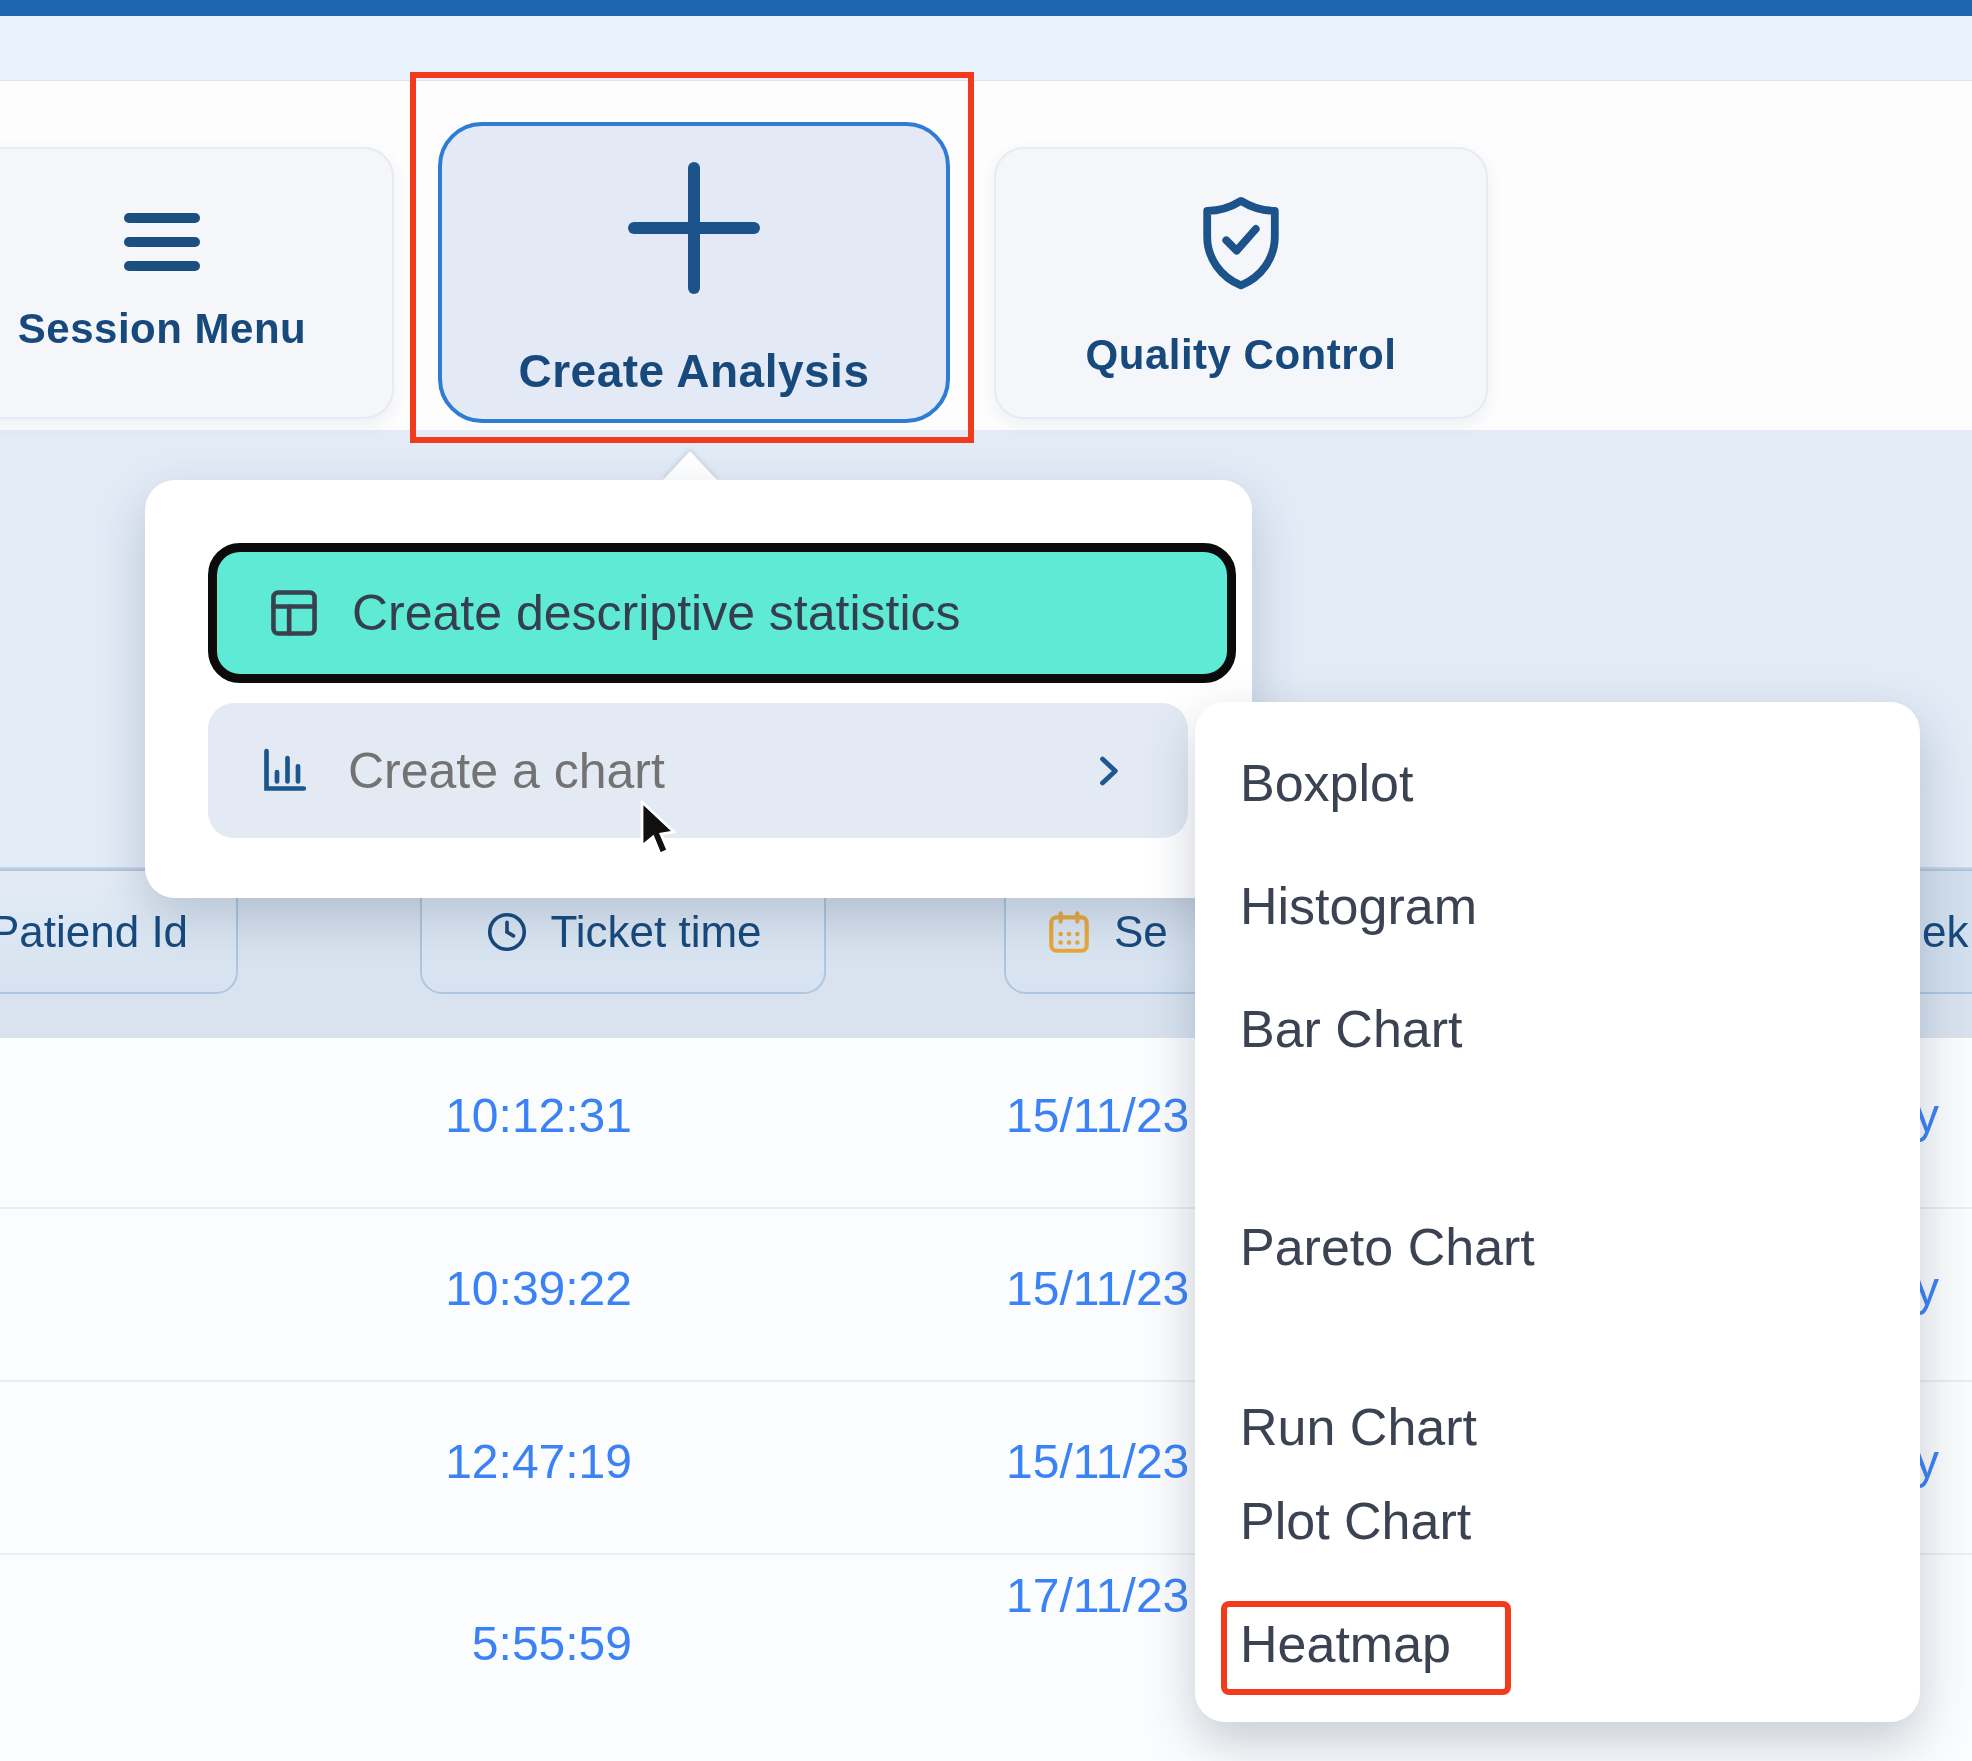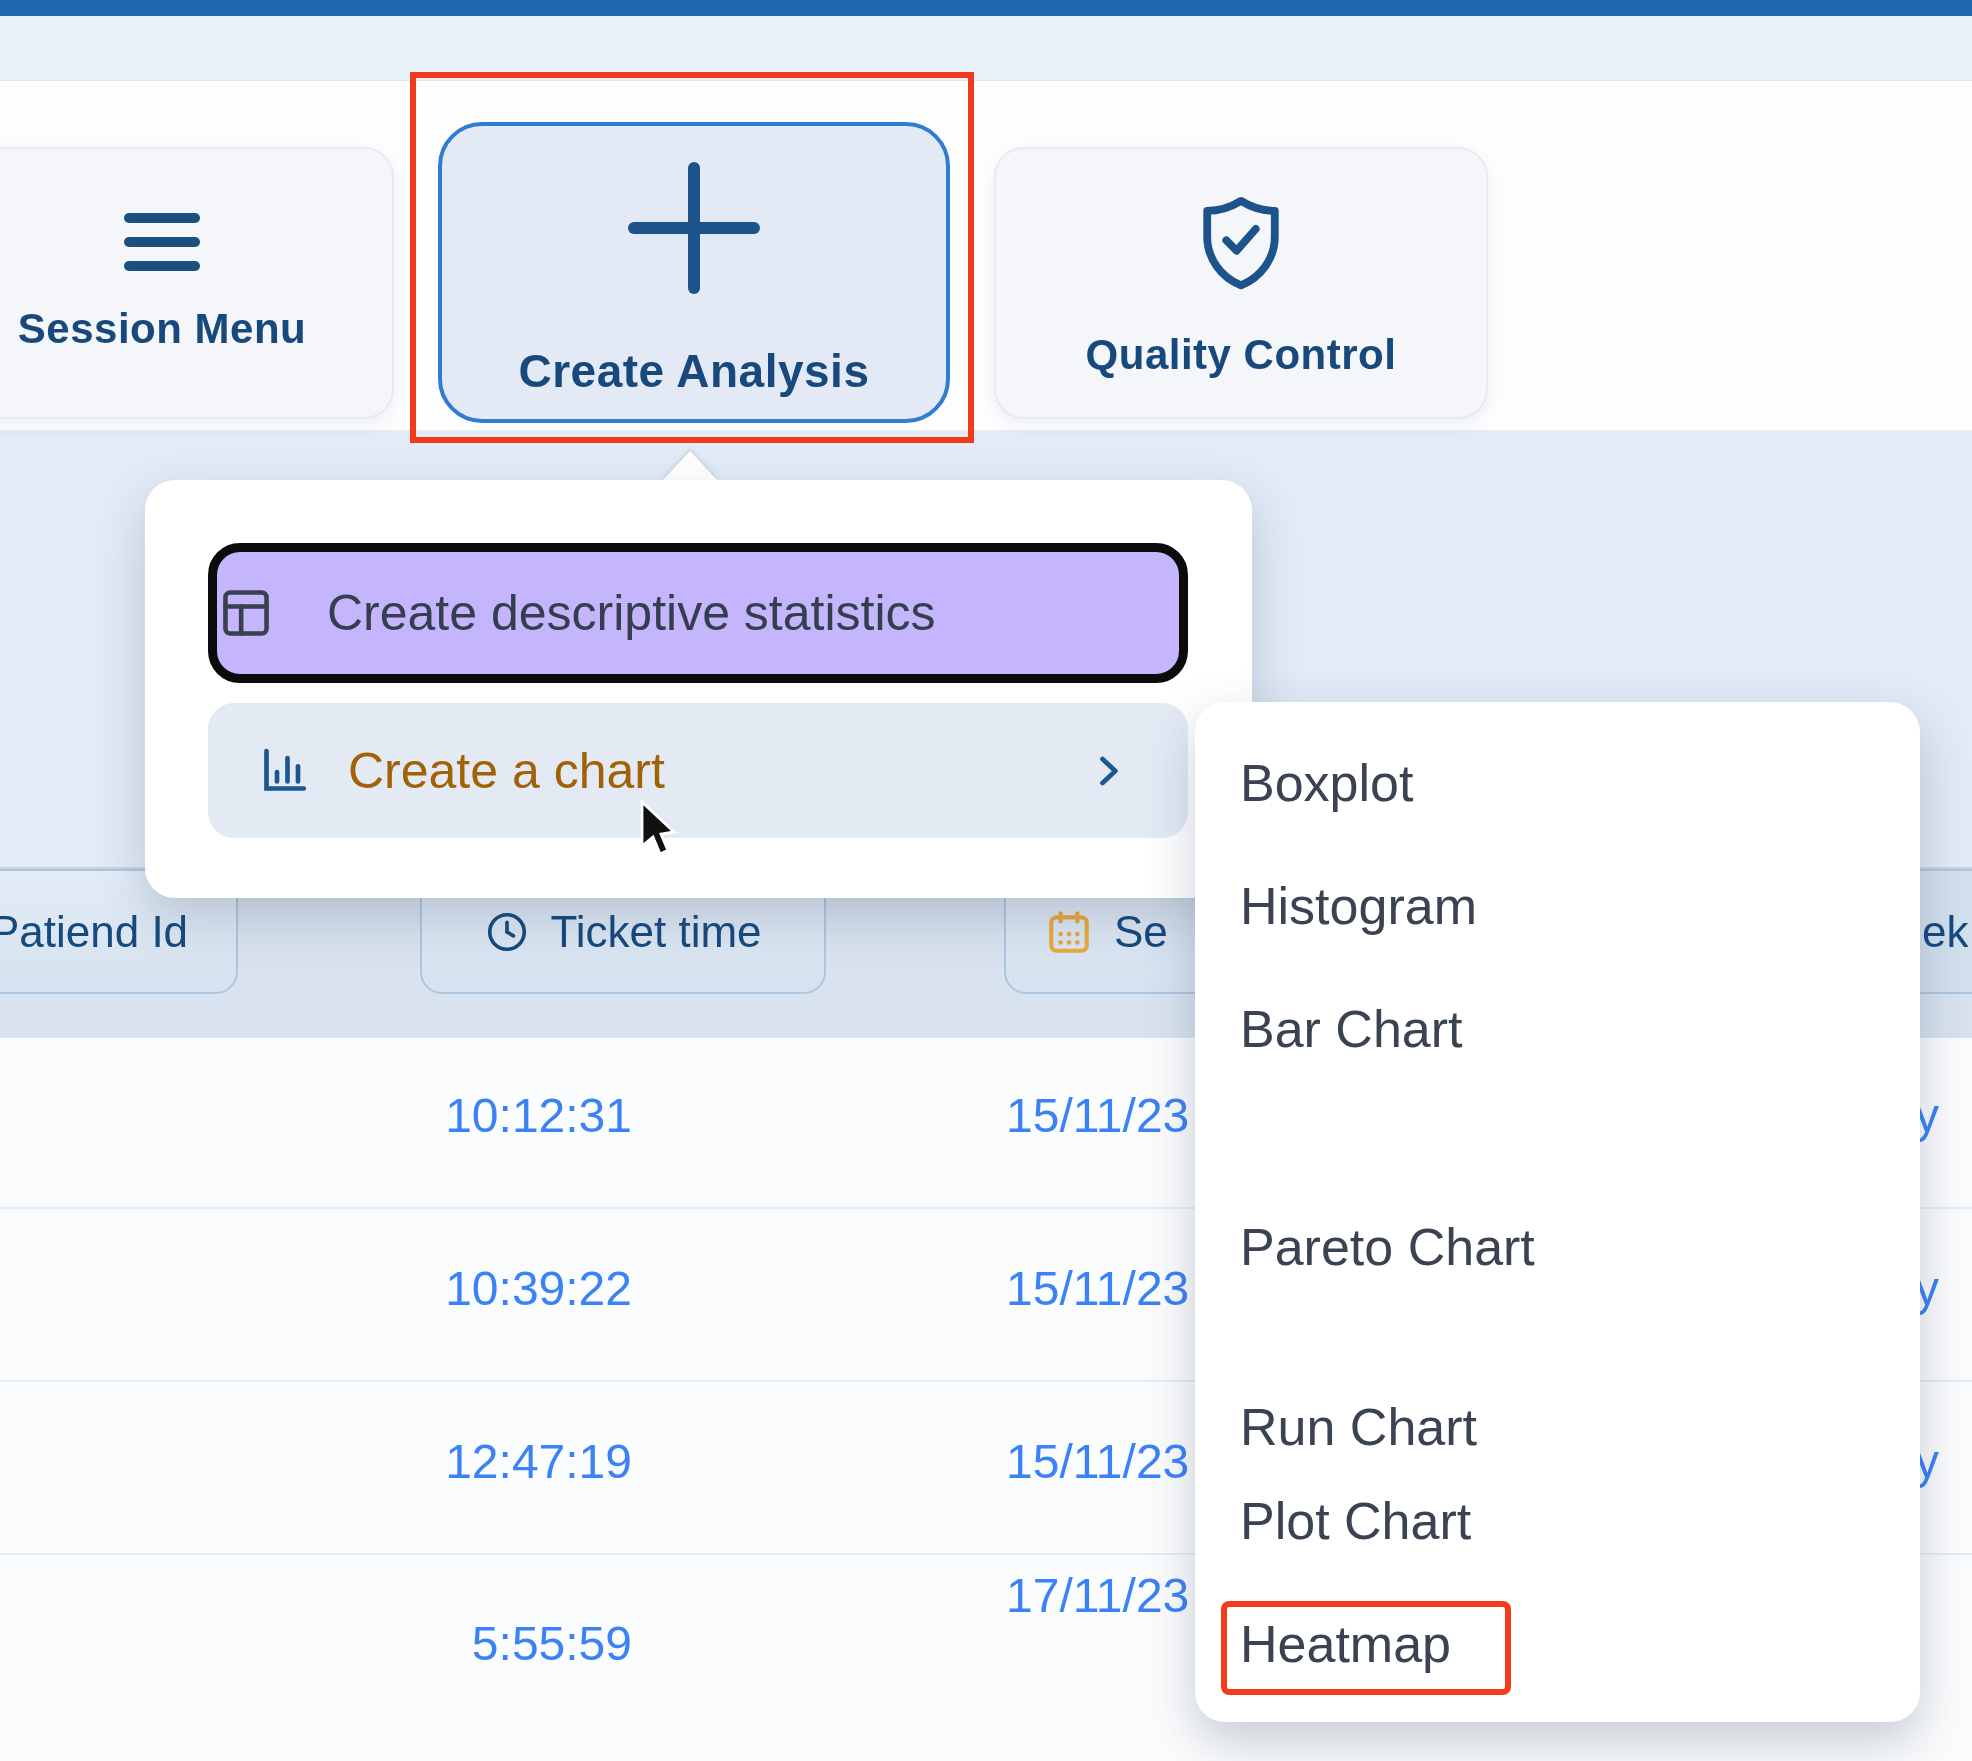--- a/index.html
+++ b/index.html
@@ -41,30 +41,30 @@
     border-bottom:30px solid #ffffff;filter:drop-shadow(0 -2px 2px rgba(120,130,150,0.25));
   }
 
   
   .panel{
     background:#ffffff;border-radius:30px;
     box-shadow:0 20px 50px rgba(45,65,95,0.22);
   }
   .menu-item-outlined{
     left:63px;top:63px;width:962px;height:122px;
-    border:9px solid #0b0b0b;border-radius:32px;background:#c4b5fd;
-    display:flex;align-items:center;gap:52px;box-sizing:content-box;
+    border:9px solid #0b0b0b;border-radius:32px;background:#5eead4;
+    display:flex;align-items:center;gap:29px;padding-left:48px;box-sizing:content-box;
   }
   .menu-item-hover{
     left:63px;top:223px;width:980px;height:135px;
     background:#e3eaf4;border-radius:26px;
     display:flex;align-items:center;gap:36px;padding-left:48px;box-sizing:border-box;
   }
   .menu-label-dark{font-size:50px;color:#353e4f;}
-  .menu-label-blue{font-size:50px;color:#a16207;}
+  .menu-label-blue{font-size:50px;color:#737373;}
   .chevron-wrap{position:absolute;right:58px;top:0;height:135px;display:flex;align-items:center;}
 
   
   .submenu{
     left:1195px;top:702px;width:725px;height:1020px;
     background:#ffffff;border-radius:30px;
     box-shadow:0 20px 50px rgba(45,65,95,0.25);
   }
   .submenu-item{
     position:absolute;left:45px;width:630px;height:123px;

